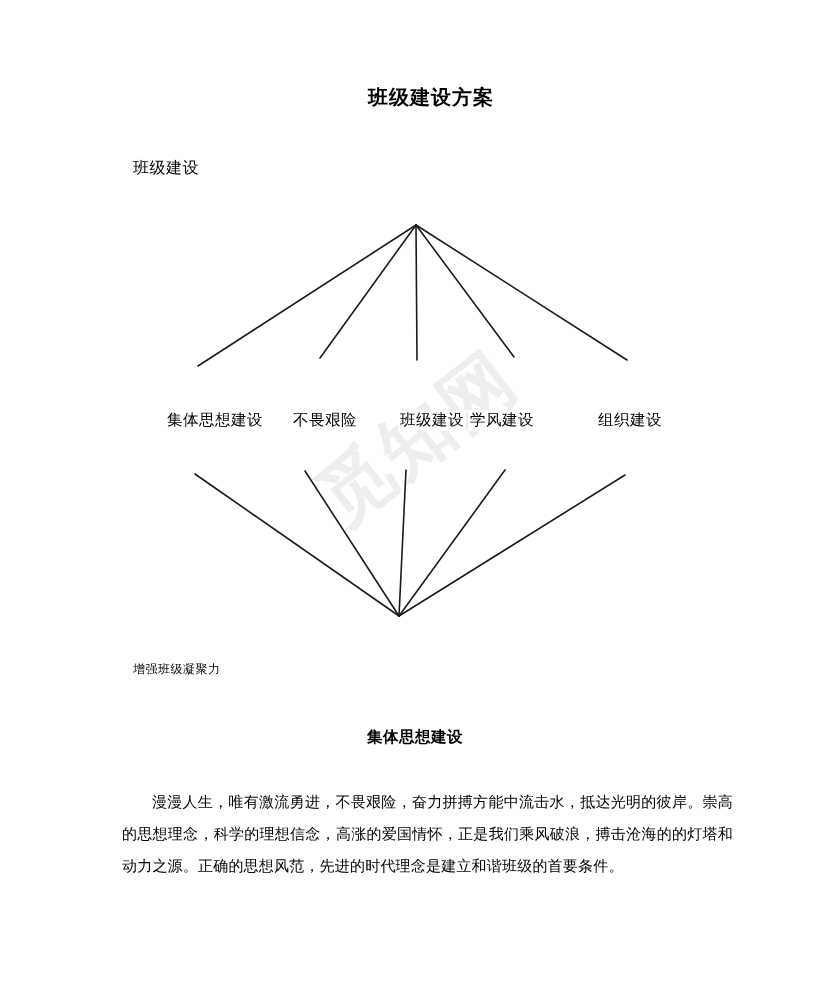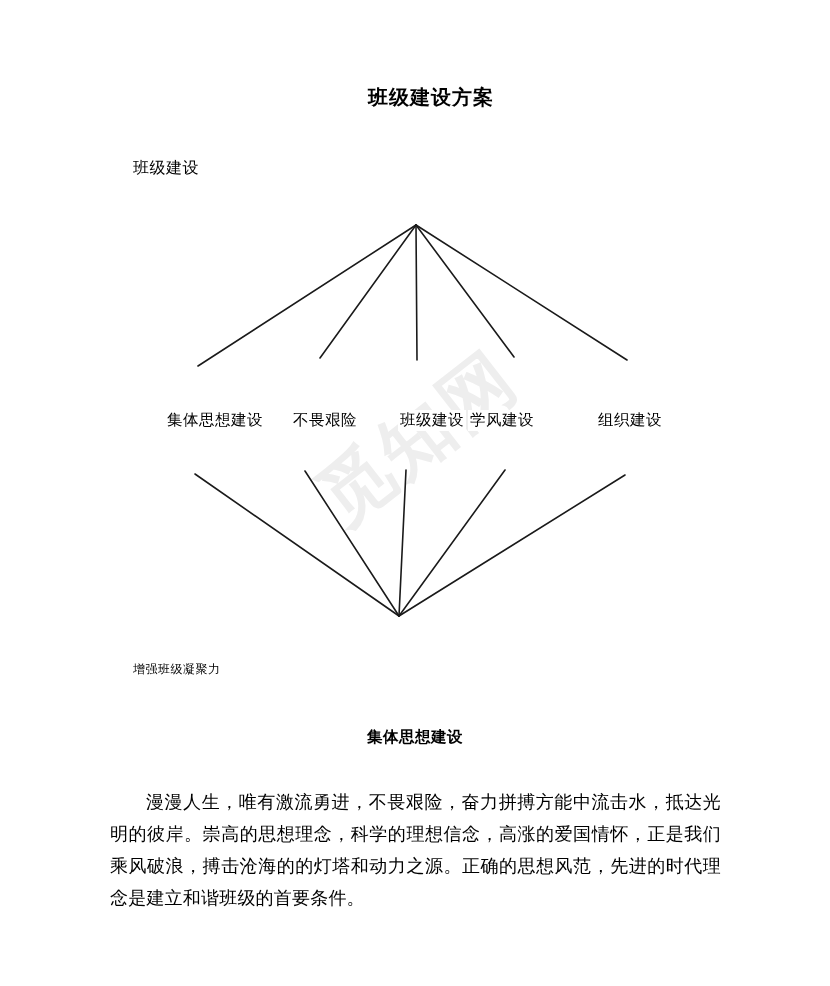--- a/index.html
+++ b/index.html
@@ -126,24 +126,24 @@
     top: 727px;
     width: 830px;
     text-align: center;
     font-size: 15.5px;
     font-weight: 700;
     letter-spacing: 0.5px;
   }
 
   .body-paragraph {
     position: absolute;
-    left: 110px;
+    left: 122px;
     top: 786px;
     width: 611px;
-    font-size: 18px;
+    font-size: 15px;
     line-height: 32px;
     text-align: justify;
     text-justify: inter-ideograph;
     text-indent: 2em;
     letter-spacing: 0.2px;
   }
 </style>
 </head>
 <body>
 

